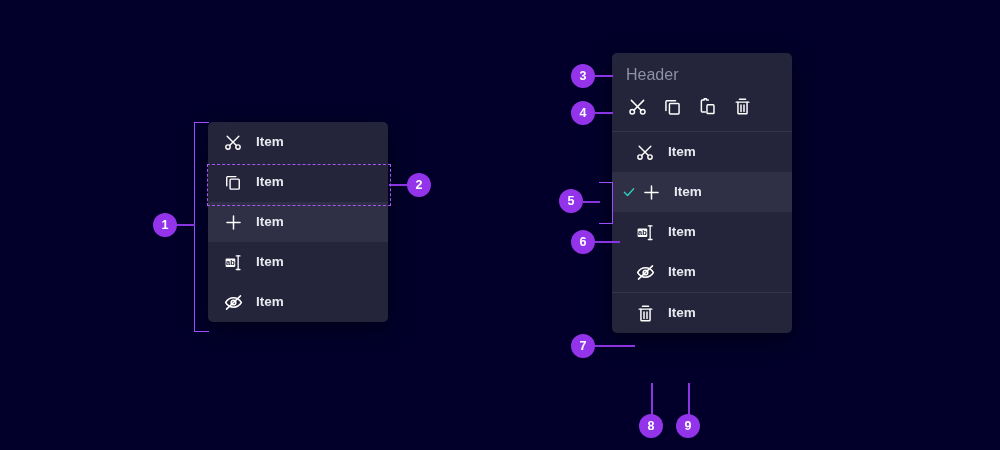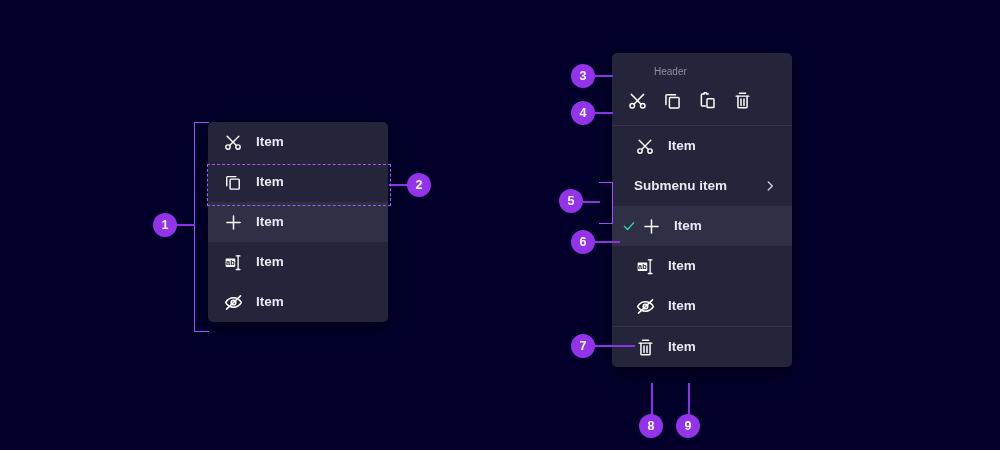--- a/index.html
+++ b/index.html
@@ -65,23 +65,22 @@
     justify-content: center;
     margin-right: 12px;
   }
   .menu-row .ico svg { display:block; }
   .menu-row .lbl { line-height: 1; white-space: nowrap; }
 
   
   .menu-header {
     padding: 14px 14px 0 14px;
     color: #8e91a6;
-    font-size: 10px;
+    font-size: 16px;
     line-height: 1;
-    margin-left: 28px;
   }
   .menu-toolbar {
     display: flex;
     align-items: center;
     gap: 13px;
     padding: 12px 14px 14px 14px;
   }
   .menu-toolbar .tb-ico {
     width: 22px;
     height: 22px;
@@ -265,28 +264,20 @@
         <svg width="20" height="20" viewBox="0 0 24 24" fill="none" stroke="#ffffff" stroke-width="1.7" stroke-linecap="round" stroke-linejoin="round">
           <circle cx="6" cy="18" r="2.6"></circle>
             <circle cx="18" cy="18" r="2.6"></circle>
           <line x1="7.9" y1="16.2" x2="19" y2="5"></line>
             <line x1="16.1" y1="16.2" x2="5" y2="5"></line>
         </svg>
       </span>
       <span class="lbl">Item</span>
     </div>
 
-    <div class="menu-row row-plain-text">
-      <span class="lbl">Submenu item</span>
-      <span class="submenu-arrow">
-        <svg width="14" height="14" viewBox="0 0 24 24" fill="none" stroke="#c9cbd8" stroke-width="2.4" stroke-linecap="round" stroke-linejoin="round">
-          <polyline points="9,5 16,12 9,19"></polyline>
-        </svg>
-      </span>
-    </div>
 
     <div class="menu-row hovered" style="padding-left:8px;">
       <span class="ico" style="margin-right:2px;width:18px;flex:0 0 18px;">
         <svg width="14" height="14" viewBox="0 0 24 24" fill="none" stroke="#2dd4bf" stroke-width="2.2" stroke-linecap="round" stroke-linejoin="round">
           <polyline points="4,12.5 9.5,18 20,6.5"></polyline>
         </svg>
       </span>
       <span class="ico">
         <svg width="21" height="21" viewBox="0 0 24 24" fill="none" stroke="#ffffff" stroke-width="1.7" stroke-linecap="round">
           <line x1="12" y1="4.5" x2="12" y2="19.5"></line>

